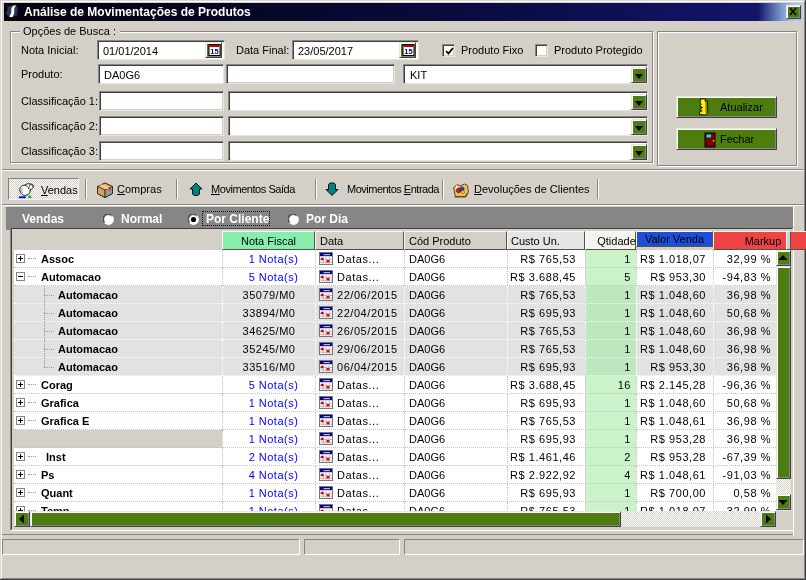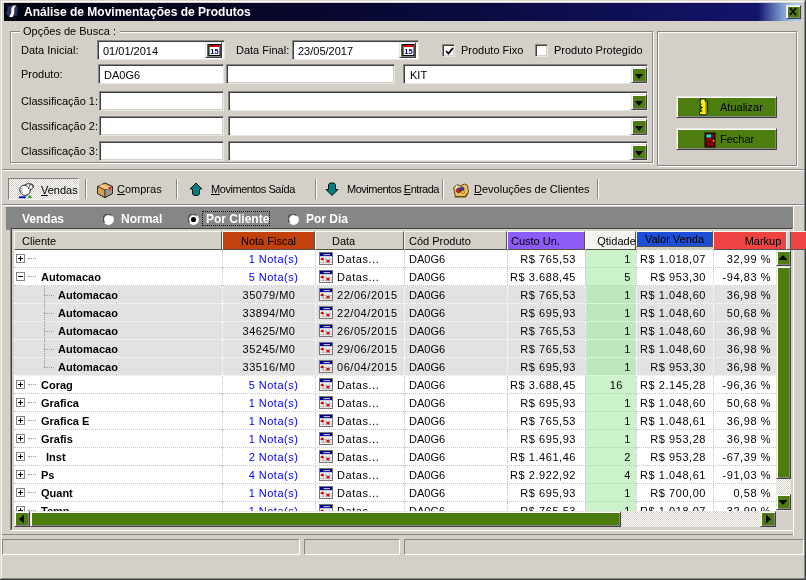--- a/index.html
+++ b/index.html
@@ -32,21 +32,21 @@
     </svg>
   </div>
 <div class="lbl b" style="left:24px;top:4px;width:400px;height:16px;color:#fff;font-size:12px">Análise de Movimentações de Produtos</div>
 <div class="btn rel" style="left:786px;top:5px;width:15px;height:14px;">
     <svg width="13" height="12" viewBox="0 0 13 12" style="left:0;top:0">
       <path d="M3 2 L9 9 M9 2 L3 9" stroke="#000" stroke-width="1.6"></path>
     </svg>
   </div>
 <div class="etch" style="left:10px;top:31px;width:643px;height:132px;"></div>
 <div class="lbl" style="left:20px;top:25px;width:100px;height:12px;background:#d4d0c8;padding-left:3px">Opções de Busca :</div>
-<div class="lbl" style="left:21px;top:40px;width:75px;height:20px;">Data Inicial:</div>
+<div class="lbl" style="left:21px;top:40px;width:75px;height:20px;">Nota Inicial:</div>
 <div class="sunk rel" style="left:97px;top:40px;width:128px;height:20px;">
     <div style="left:2px;top:2px;width:124px;height:16px;display:flex;align-items:center;padding-left:3px;background:#fff">01/01/2014</div>
   </div>
 <div class="btn rel" style="left:205px;top:42px;width:17px;height:16px;">
     <svg width="13" height="12" viewBox="0 0 13 12" style="left:2px;top:1px">
       <rect x="1" y="0.5" width="11" height="11" fill="#fff" stroke="#000"></rect>
       <rect x="1.5" y="1" width="10" height="2" fill="#c00000"></rect>
       <text x="6.5" y="10.2" font-size="7.5" font-weight="bold" fill="#000080" text-anchor="middle" font-family="Liberation Sans,sans-serif">15</text>
     </svg>
   </div>
@@ -226,38 +226,38 @@
       <circle cx="5.5" cy="5.5" r="5.4" fill="#fff"></circle>
       <path d="M1 8 A5 5 0 0 1 8 1" fill="none" stroke="#555" stroke-width="1.4"></path>
       <path d="M2 8.8 A4.6 4.6 0 0 1 8.8 2" fill="none" stroke="#333" stroke-width="0.8"></path>
     </svg>
   </div>
 <div class="lbl b" style="left:306px;top:207px;width:55px;height:23px;color:#fff;font-size:12px">Por Dia</div>
 <div class="rel" style="left:10px;top:227px;width:784px;height:304px;border:1px solid;border-color:#868686 #fff #fff #868686">
     <div style="left:0;top:0;width:782px;height:302px;border:1px solid;border-color:#404040 #d4d0c8 #d4d0c8 #404040;background:#d4d0c8"></div>
   </div>
 <div class="rel" style="left:14px;top:231px;width:777px;height:19px;">
-    <div style="left:0px;top:0;width:208px;height:19px;background:#d4d0c8;border:1px solid;border-color:#fbf9f6 #55524c #55524c #fbf9f6;display:flex;align-items:center;justify-content:flex-start;padding-left:7px">Cliente</div>
-    <div style="left:208px;top:0;width:93px;height:19px;background:#c2410c;border:1px solid;border-color:#fbf9f6 #55524c #55524c #fbf9f6;display:flex;align-items:center;justify-content:center;padding-left:0px">Nota Fiscal</div>
-    <div style="left:301px;top:0;width:89px;height:19px;background:#d4d0c8;border:1px solid;border-color:#fbf9f6 #55524c #55524c #fbf9f6;display:flex;align-items:center;justify-content:flex-start;padding-left:16px">Data</div>
+    <div style="left:208px;top:0;width:93px;height:19px;background:#86efac;border:1px solid;border-color:#fbf9f6 #55524c #55524c #fbf9f6;display:flex;align-items:center;justify-content:center;padding-left:0px">Nota Fiscal</div>
+    <div style="left:301px;top:0;width:89px;height:19px;background:#d4d0c8;border:1px solid;border-color:#fbf9f6 #55524c #55524c #fbf9f6;display:flex;align-items:center;justify-content:flex-start;padding-left:4px">Data</div>
     <div style="left:390px;top:0;width:103px;height:19px;background:#d4d0c8;border:1px solid;border-color:#fbf9f6 #55524c #55524c #fbf9f6;display:flex;align-items:center;justify-content:flex-start;padding-left:4px">Cód Produto</div>
-    <div style="left:493px;top:0;width:78px;height:19px;background:#8b5cf6;border:1px solid;border-color:#fbf9f6 #55524c #55524c #fbf9f6;display:flex;align-items:center;justify-content:flex-start;padding-left:3px">Custo Un.</div>
+    <div style="left:493px;top:0;width:78px;height:19px;background:#e5e5e5;border:1px solid;border-color:#fbf9f6 #55524c #55524c #fbf9f6;display:flex;align-items:center;justify-content:flex-start;padding-left:3px">Custo Un.</div>
     <div style="left:571px;top:0;width:51px;height:19px;background:#f4f3ef;border:1px solid;border-color:#fbf9f6 #55524c #55524c #fbf9f6;display:flex;align-items:center;justify-content:center;padding-left:12px">Qtidade</div>
     <div style="left:622px;top:0;width:77px;height:16px;background:#1d4ed8;border:1px solid;border-color:#fbf9f6 #55524c #55524c #fbf9f6;display:flex;align-items:center;justify-content:center;padding-left:0px">Valor Venda</div>
     <div style="left:699px;top:0;width:96px;height:19px;background:#ef4444;border:1px solid;border-color:#fbf9f6 #55524c #55524c #fbf9f6;display:flex;align-items:center;justify-content:center;padding-left:4px">Markup</div>
     <div style="left:772px;top:0;width:5px;height:19px;background:#d4d0c8;border:1px solid;border-color:#fbf9f6 #55524c #55524c #fbf9f6"></div>
   </div>
 <div class="rel" style="left:14px;top:250px;width:762px;height:261px;overflow:hidden">
     <div style="left:0;top:0px;width:762px;height:18px">
       <div style="left:0;top:0;width:208px;height:18px;background:#fff">
         <div style="left:2px;top:4px;width:9px;height:9px;background:#fff;border:1px solid #848484">
           <div style="position:absolute;left:1px;top:3px;width:5px;height:1px;background:#000"></div>
           <div style="position:absolute;left:3px;top:1px;width:1px;height:5px;background:#000"></div>
         </div>
         <div style="left:14px;top:8px;width:8px;height:1px;border-top:1px dotted #9a9a9a"></div>
+        <div class="lbl b" style="left:27px;top:0;width:160px;height:18px">Assoc</div>
       </div>
       <div class="c" style="left:208px;top:0;width:93px;height:18px;background:#fff;border-left:1px dotted #c4c4c4;color:#0000ff;padding-left:9px;letter-spacing:0.5px">1 Nota(s)</div>
       <div style="left:301px;top:0;width:89px;height:18px;background:#fff;border-left:1px dotted #c4c4c4">
         <div style="left:3px;top:2px;width:14px;height:13px">
           <svg width="14" height="13" viewBox="0 0 14 13">
             <rect x="0.5" y="0.5" width="13" height="12" fill="#fff" stroke="#777"></rect>
             <rect x="1" y="1" width="12" height="3.2" fill="#000090"></rect>
             <rect x="4.5" y="2" width="6.5" height="1.2" fill="#b8b8b8"></rect>
             <path d="M1 7.6 H13 M1 10.2 H13 M4.2 5.2 V12 M7.2 5.2 V12 M10.2 5.2 V12" stroke="#a8a8a8" stroke-width="0.8" fill="none"></path>
             <rect x="1.8" y="5.8" width="2.8" height="2.4" fill="#e80000"></rect>
@@ -459,21 +459,21 @@
             <rect x="4.5" y="2" width="6.5" height="1.2" fill="#b8b8b8"></rect>
             <path d="M1 7.6 H13 M1 10.2 H13 M4.2 5.2 V12 M7.2 5.2 V12 M10.2 5.2 V12" stroke="#a8a8a8" stroke-width="0.8" fill="none"></path>
             <rect x="1.8" y="5.8" width="2.8" height="2.4" fill="#e80000"></rect>
             <rect x="7.6" y="8" width="2.8" height="2.4" fill="#e80000"></rect>
           </svg>
         </div>
         <div class="lbl" style="left:21px;top:0;width:66px;height:18px;letter-spacing:0.55px">Datas...</div>
       </div>
       <div class="lbl" style="left:390px;top:0;width:103px;height:18px;background:#fff;border-left:1px dotted #c4c4c4;padding-left:4px">DA0G6</div>
       <div class="r" style="left:493px;top:0;width:78px;height:18px;background:#fff;border-left:1px dotted #c4c4c4;padding-right:9px">R$ 3.688,45</div>
-      <div class="r" style="left:571px;top:0;width:51px;height:18px;background:#ccf2ca;border-left:1px dotted #c4c4c4;padding-right:13px">16</div>
+      <div class="r" style="left:571px;top:0;width:51px;height:18px;background:#ccf2ca;border-left:1px dotted #c4c4c4;padding-right:5px">16</div>
       <div class="r" style="left:622px;top:0;width:77px;height:18px;background:#fff;border-left:1px dotted #c4c4c4;padding-right:7px">R$ 2.145,28</div>
       <div class="r" style="left:699px;top:0;width:63px;height:18px;background:#fff;border-left:1px dotted #c4c4c4;padding-right:5px">-96,36 %</div>
       <div style="left:0;top:17px;width:762px;height:1px;border-top:1px dotted #c4c4c4"></div>
     </div>
     <div style="left:0;top:144px;width:762px;height:18px">
       <div style="left:0;top:0;width:208px;height:18px;background:#fff">
         <div style="left:2px;top:4px;width:9px;height:9px;background:#fff;border:1px solid #848484">
           <div style="position:absolute;left:1px;top:3px;width:5px;height:1px;background:#000"></div>
           <div style="position:absolute;left:3px;top:1px;width:1px;height:5px;background:#000"></div>
         </div>
@@ -525,28 +525,20 @@
         <div class="lbl" style="left:21px;top:0;width:66px;height:18px;letter-spacing:0.55px">Datas...</div>
       </div>
       <div class="lbl" style="left:390px;top:0;width:103px;height:18px;background:#fff;border-left:1px dotted #c4c4c4;padding-left:4px">DA0G6</div>
       <div class="r" style="left:493px;top:0;width:78px;height:18px;background:#fff;border-left:1px dotted #c4c4c4;padding-right:9px">R$ 765,53</div>
       <div class="r" style="left:571px;top:0;width:51px;height:18px;background:#ccf2ca;border-left:1px dotted #c4c4c4;padding-right:5px">1</div>
       <div class="r" style="left:622px;top:0;width:77px;height:18px;background:#fff;border-left:1px dotted #c4c4c4;padding-right:7px">R$ 1.048,61</div>
       <div class="r" style="left:699px;top:0;width:63px;height:18px;background:#fff;border-left:1px dotted #c4c4c4;padding-right:5px">36,98 %</div>
       <div style="left:0;top:17px;width:762px;height:1px;border-top:1px dotted #c4c4c4"></div>
     </div>
     <div style="left:0;top:180px;width:762px;height:18px">
-      <div style="left:0;top:0;width:208px;height:18px;background:#fff">
-        <div style="left:2px;top:4px;width:9px;height:9px;background:#fff;border:1px solid #848484">
-          <div style="position:absolute;left:1px;top:3px;width:5px;height:1px;background:#000"></div>
-          <div style="position:absolute;left:3px;top:1px;width:1px;height:5px;background:#000"></div>
-        </div>
-        <div style="left:14px;top:8px;width:8px;height:1px;border-top:1px dotted #9a9a9a"></div>
-        <div class="lbl b" style="left:27px;top:0;width:160px;height:18px">Grafis</div>
-      </div>
       <div class="c" style="left:208px;top:0;width:93px;height:18px;background:#fff;border-left:1px dotted #c4c4c4;color:#0000ff;padding-left:9px;letter-spacing:0.5px">1 Nota(s)</div>
       <div style="left:301px;top:0;width:89px;height:18px;background:#fff;border-left:1px dotted #c4c4c4">
         <div style="left:3px;top:2px;width:14px;height:13px">
           <svg width="14" height="13" viewBox="0 0 14 13">
             <rect x="0.5" y="0.5" width="13" height="12" fill="#fff" stroke="#777"></rect>
             <rect x="1" y="1" width="12" height="3.2" fill="#000090"></rect>
             <rect x="4.5" y="2" width="6.5" height="1.2" fill="#b8b8b8"></rect>
             <path d="M1 7.6 H13 M1 10.2 H13 M4.2 5.2 V12 M7.2 5.2 V12 M10.2 5.2 V12" stroke="#a8a8a8" stroke-width="0.8" fill="none"></path>
             <rect x="1.8" y="5.8" width="2.8" height="2.4" fill="#e80000"></rect>
             <rect x="7.6" y="8" width="2.8" height="2.4" fill="#e80000"></rect>

